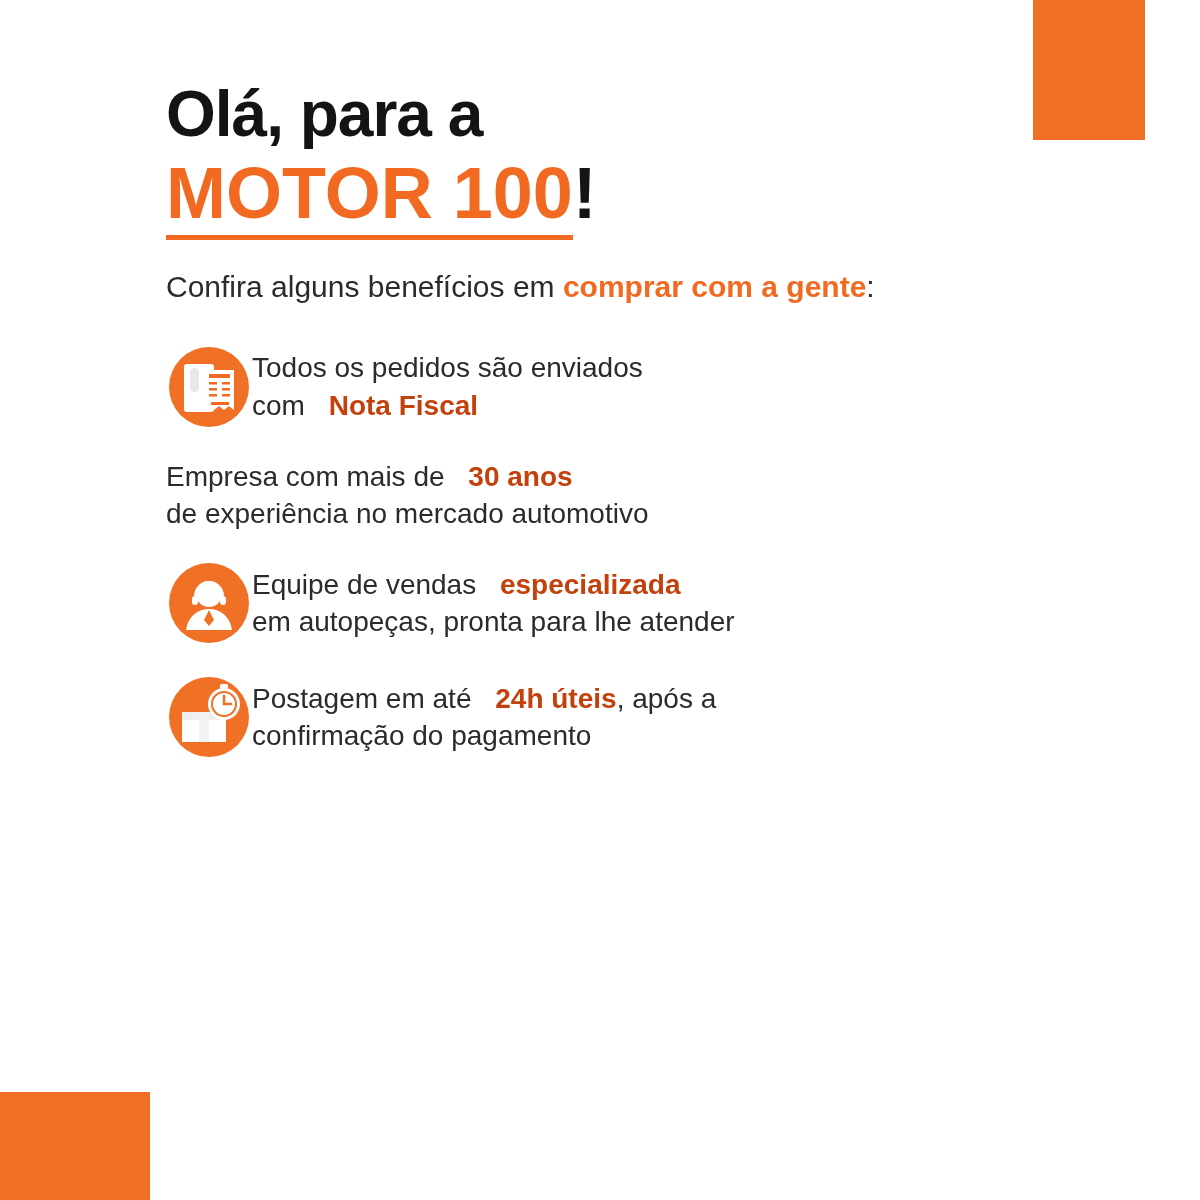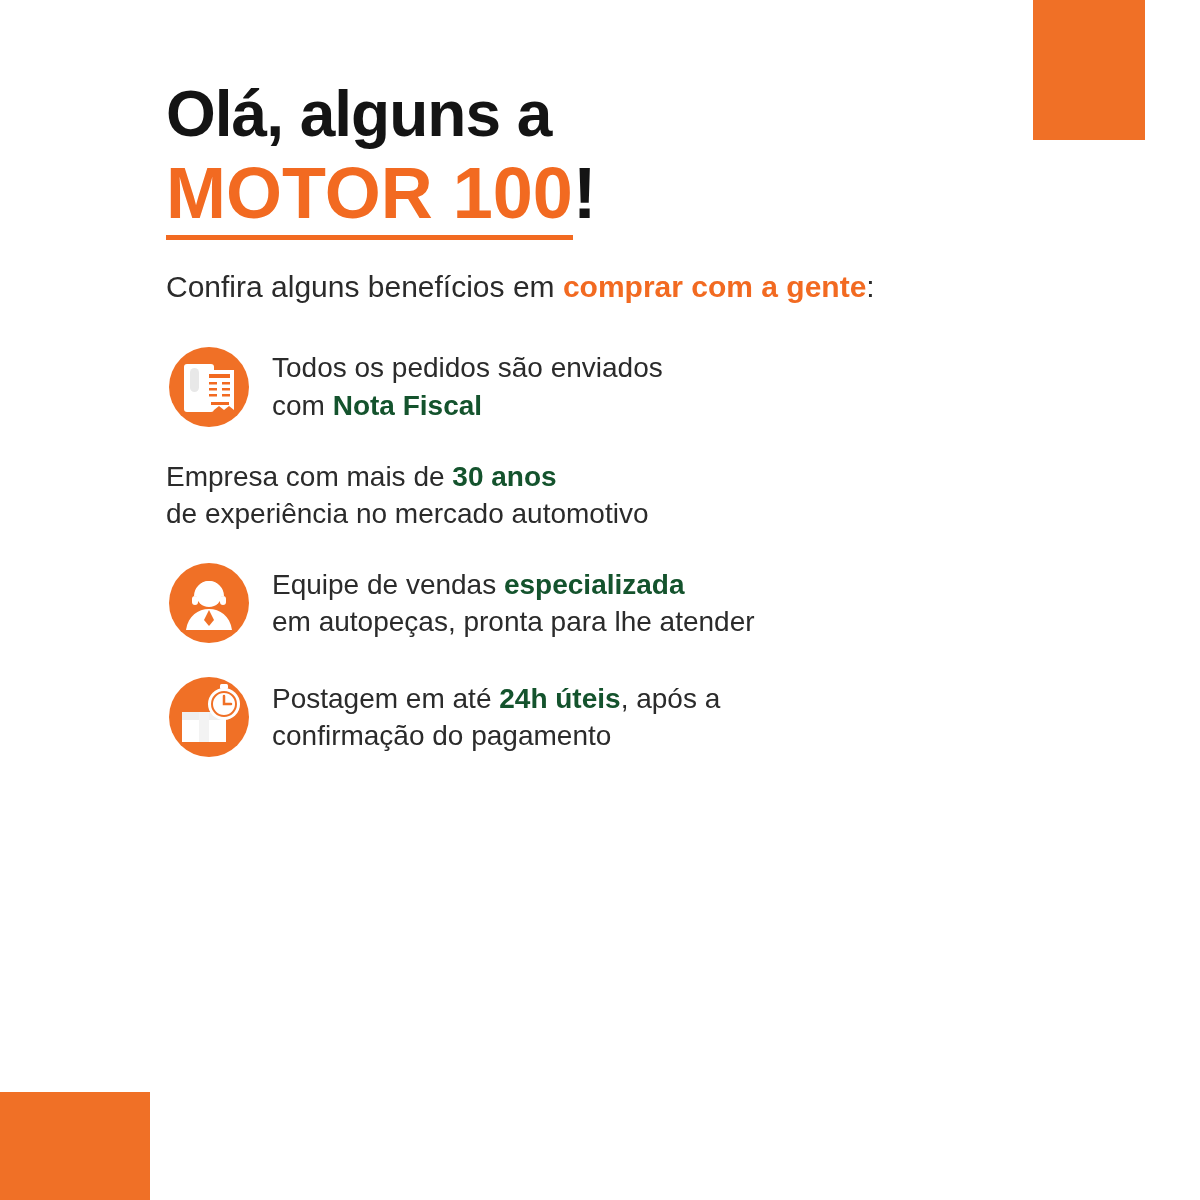--- a/index.html
+++ b/index.html
@@ -72,41 +72,40 @@
 
   .list {
     margin-top: 40px;
     display: flex;
     flex-direction: column;
     gap: 28px;
   }
   .item {
     display: flex;
     align-items: center;
-    gap: 20px;
   }
   .icon-wrap {
     width: 86px; height: 86px;
     flex: 0 0 86px;
     position: relative;
   }
   .circle {
     position: absolute;
     left: 3px; top: 3px;
     width: 80px; height: 80px;
     border-radius: 50%;
     background: #f07026;
   }
   .icon-svg { position: absolute; left: 0; top: 0; }
   .item-text {
     font-size: 28px;
     line-height: 1.33;
     color: #2b2b2b;
   }
-  .item-text .hl { color: #14532d; font-weight: bold; }
+  .item-text .hl { color: #c2410c; font-weight: bold; margin-left: 16px; }
 
   .big30 {
     position: absolute;
     left: 0; top: 0;
     width: 86px; height: 86px;
     display: flex;
     align-items: center;
     justify-content: center;
     font-size: 40px;
     font-weight: bold;
@@ -117,21 +116,21 @@
 </head>
 <body>
 
 <div class="page">
 
   <div class="sq-top-right"></div>
   <div class="sq-bottom-left"></div>
 
   <div class="content">
 
-    <h1 class="headline">Olá, alguns a</h1>
+    <h1 class="headline">Olá, para a</h1>
 
     <div class="brand-line">
       <span class="brand-name">MOTOR 100</span><span class="brand-bang">!</span>
     </div>
 
 
     <p class="benefits-lead">
       <span>Confira alguns benefícios em </span><span class="hl">comprar com a gente</span><span>:</span>
     </p>
 

